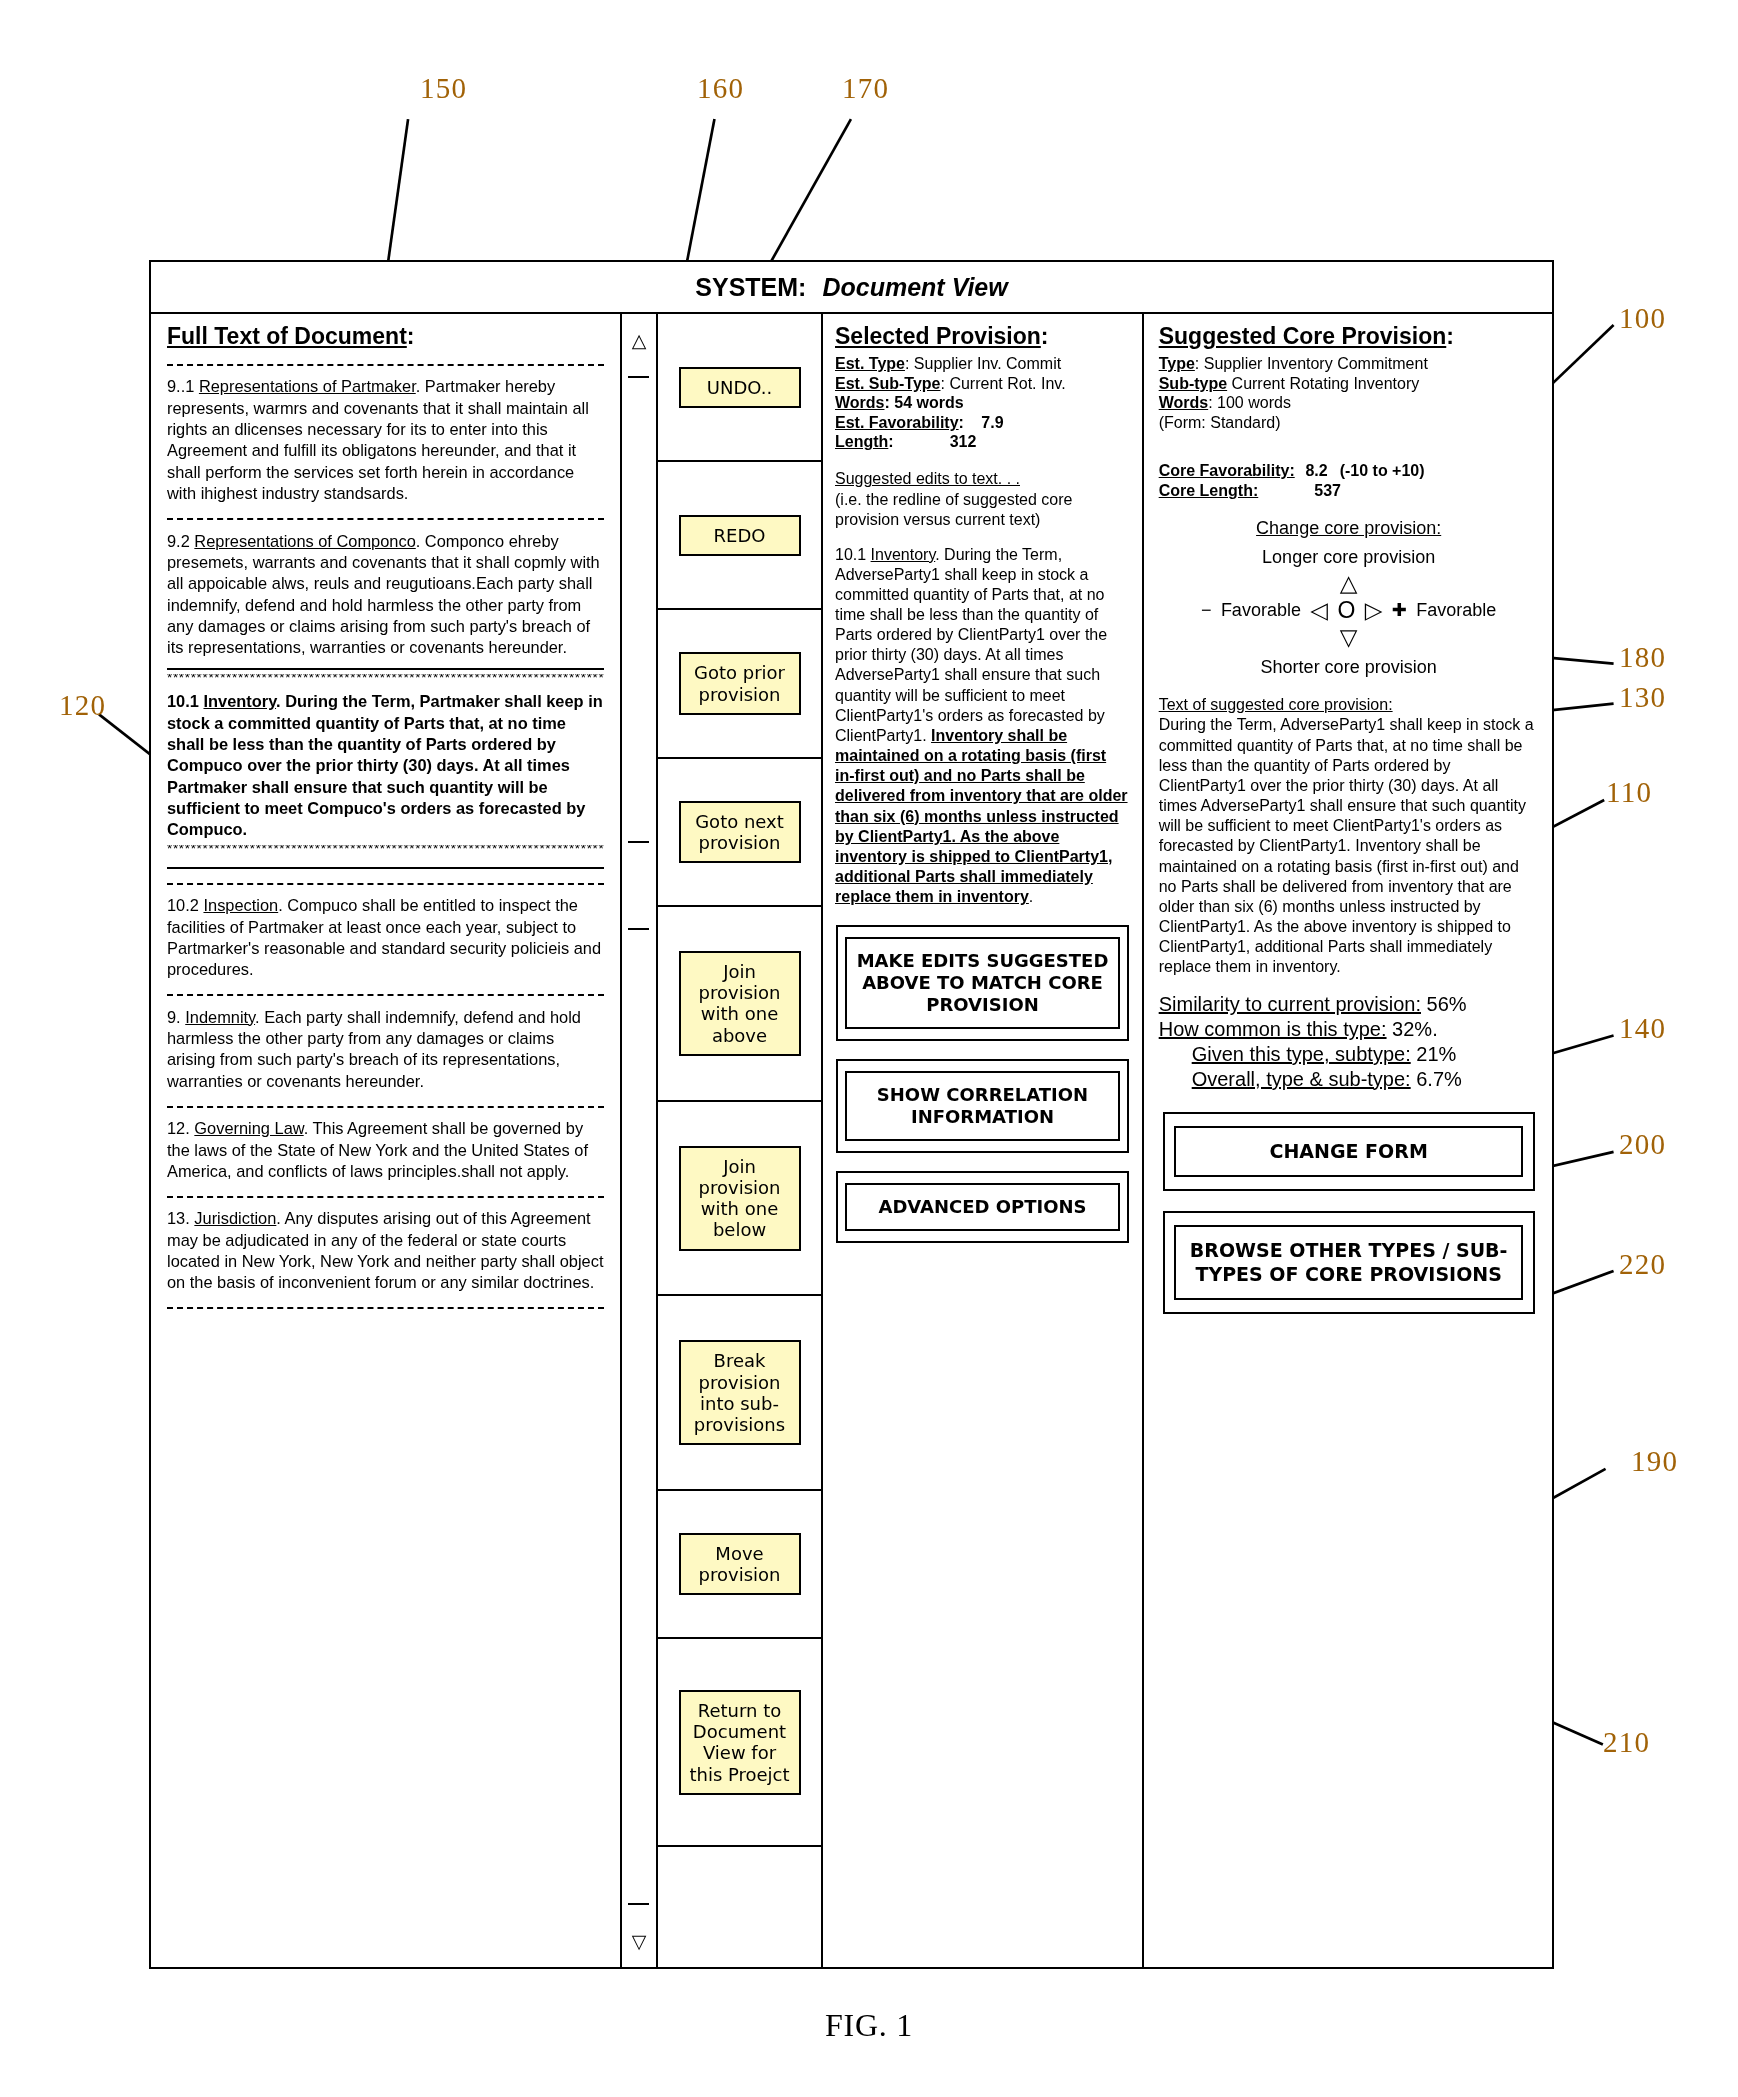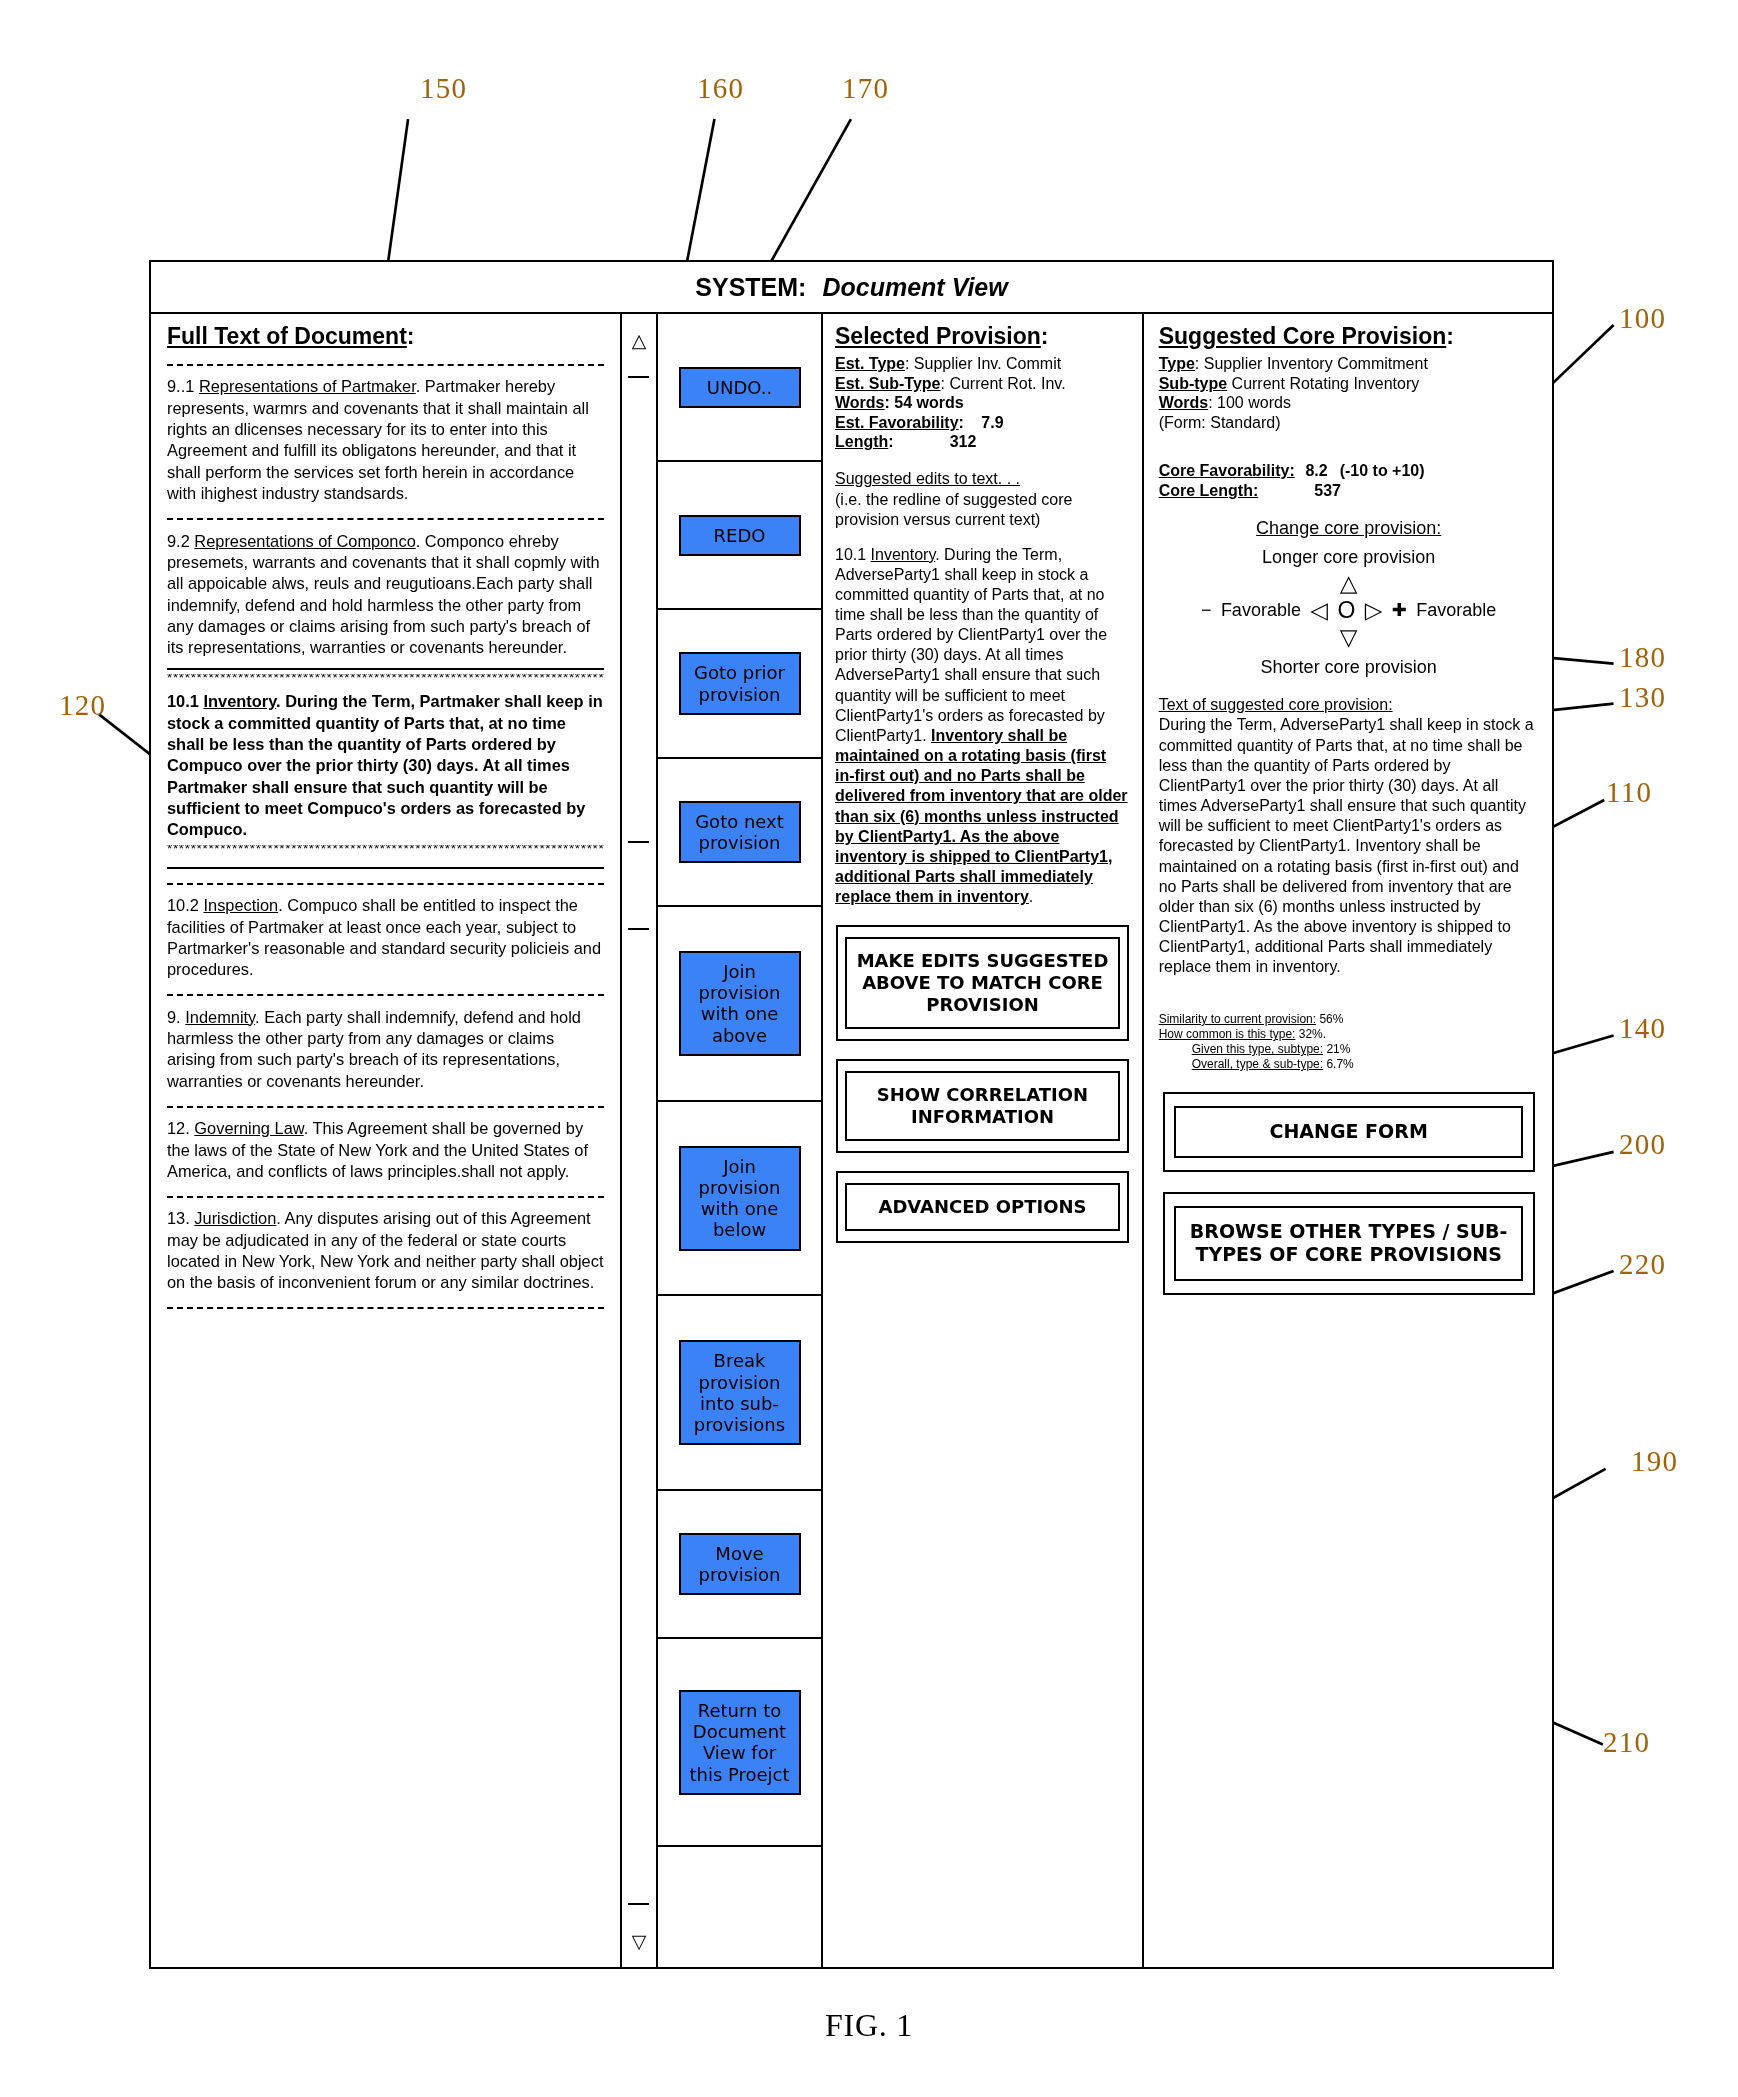--- a/index.html
+++ b/index.html
@@ -151,21 +151,21 @@
   .btn-cell {
     border-bottom: 2px solid #000;
     box-sizing: border-box;
     display: flex;
     align-items: center;
     justify-content: center;
     padding: 6.7px 5.4px;
   }
   .btn {
     border: 2px solid #000;
-    background: #3b82f6;
+    background: #fef9c3;
     font-size: 18px;
     line-height: 1.18;
     text-align: center;
     padding: 8px 4px;
     width: 122px;
     box-sizing: border-box;
     font-family: "DejaVu Sans", sans-serif;
   }
 
   
@@ -239,21 +239,21 @@
     gap: 9.4px;
     font-size: 18px;
     margin: 1.3px 0;
   }
   .fav-row .glyph { font-size: 23px; line-height: 1; }
   .core-body {
     font-size: 16px;
     line-height: 1.26;
     margin-top: 17.4px;
   }
-  .stats { font-size: 12px; line-height: 1.24; margin-top: 35px; }
+  .stats { font-size: 20px; line-height: 1.24; margin-top: 15px; }
   .stats .indent { padding-left: 33px; }
   .core-btn {
     border: 2px solid #000;
     margin: 20px 4px 0 4px;
     padding: 12px 9.4px;
     box-sizing: border-box;
   }
   .core-btn-inner {
     border: 2px solid #000;
     font-size: 19px;

